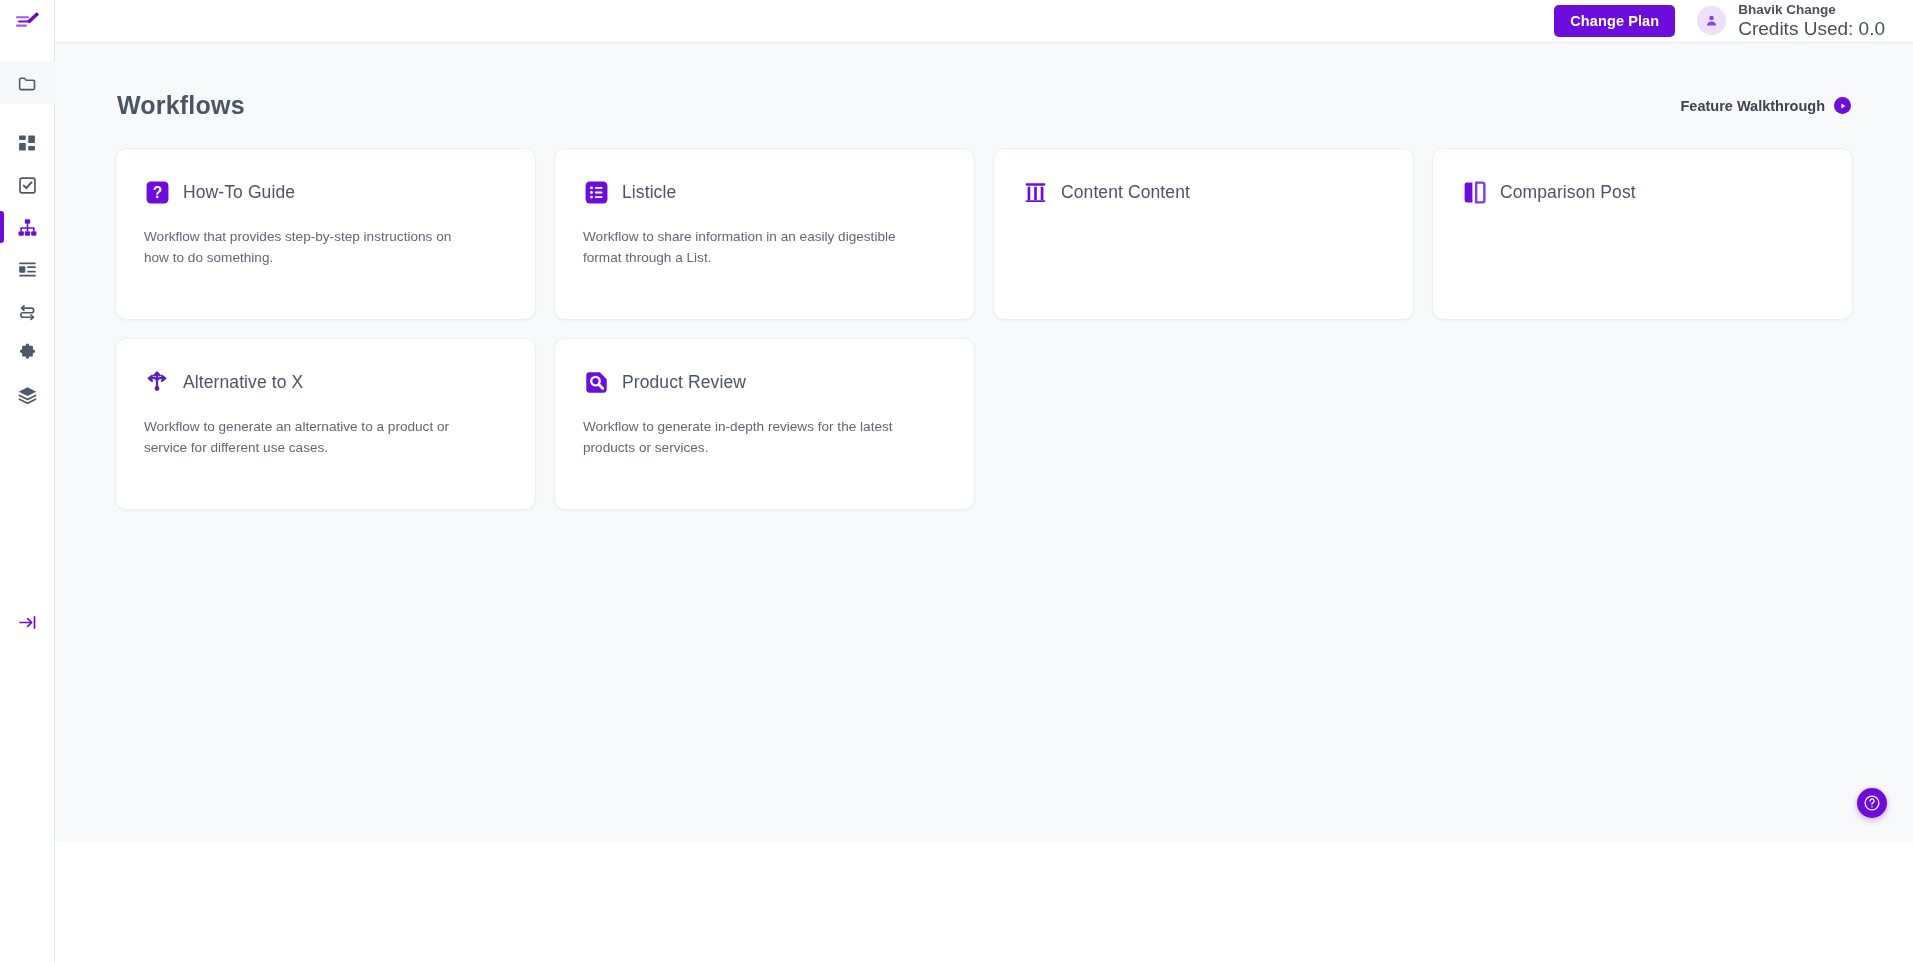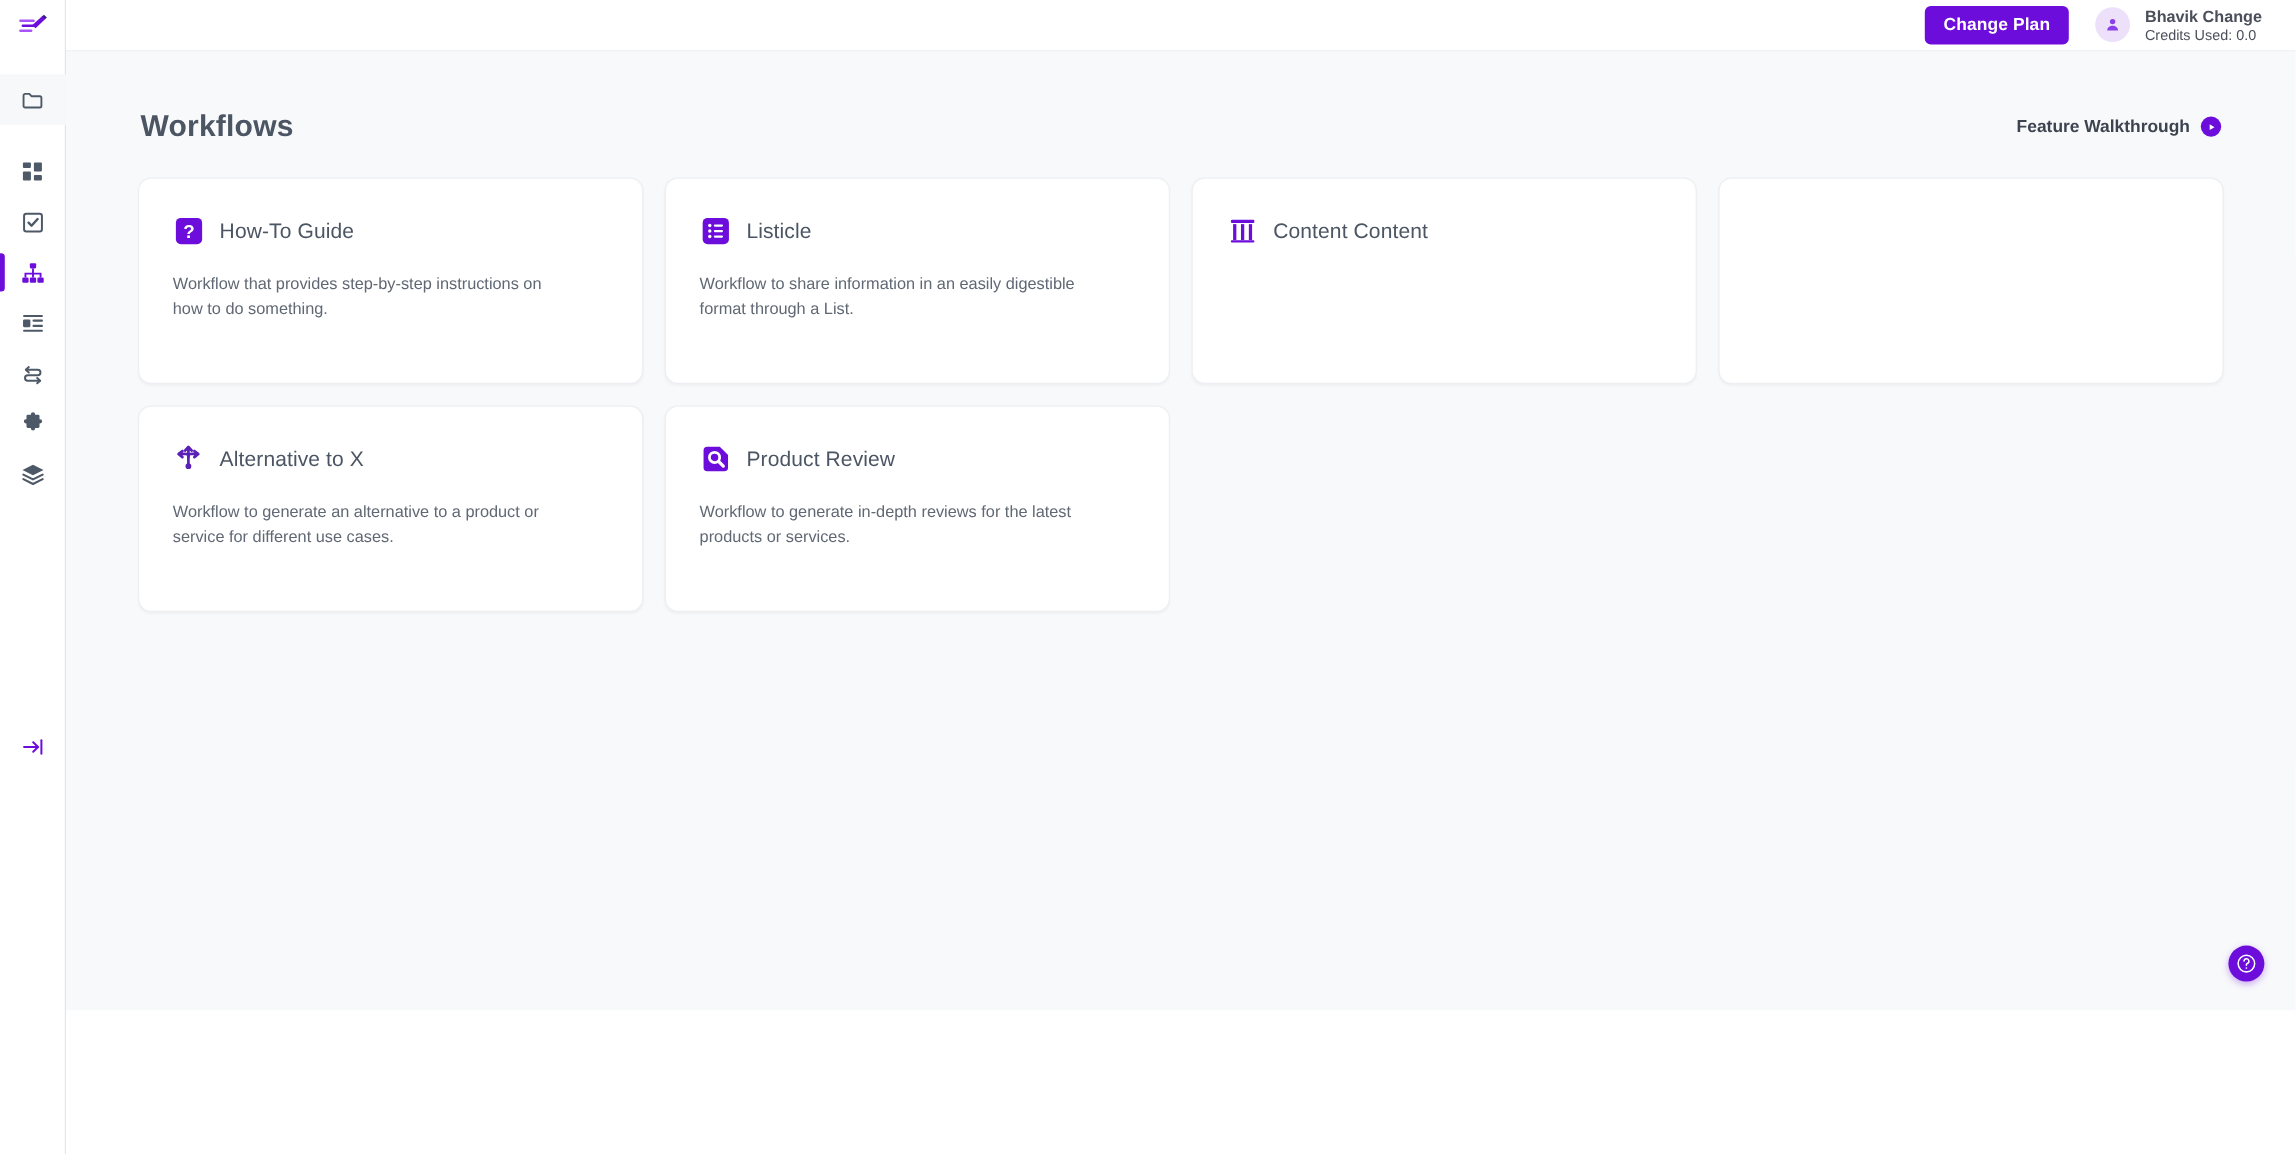--- a/index.html
+++ b/index.html
@@ -67,21 +67,21 @@
     cursor: pointer; letter-spacing: .1px;
   }
   .user-block { display: flex; align-items: center; margin-left: 22px; }
   .avatar {
     width: 29px; height: 29px; border-radius: 50%;
     background: #ece0fb;
     display: flex; align-items: center; justify-content: center;
   }
   .user-text { margin-left: 12px; line-height: 1.18; }
   .user-name { font-size: 13.5px; font-weight: bold; color: #4a4f5a; }
-  .user-credits { font-size: 12px; color: #4a4f5a; }
+  .user-credits { font-size: 19px; color: #4a4f5a; }
 
   .content {
     flex: 1;
     background: #f8f9fb;
     border-top: 0;
     overflow: hidden;
     padding: 48px 60px 0 60px;
     position: relative;
   }
   .content-inner { max-width: 1740px; }
@@ -304,20 +304,29 @@
                   <rect x="10.7" y="6.5" width="2.6" height="12.8" fill="#6d0ddb"></rect>
                   <rect x="17" y="6.5" width="2.6" height="12.8" fill="#6d0ddb"></rect>
                   <rect x="2.6" y="19.4" width="18.8" height="1.8" rx=".8" fill="#6d0ddb"></rect>
                 </svg>
               </span>
               <span class="card-title">Content Content</span>
             </div>
           </div>
 
           <div class="card">
+            <div class="card-head">
+              <span class="card-icon">
+                <svg width="25" height="25" viewBox="0 0 24 24">
+                  <path d="M2.5 4.5 A2 2 0 0 1 4.5 2.5 H10 V21.5 H4.5 A2 2 0 0 1 2.5 19.5 Z" fill="#6d0ddb"></path>
+                  <path d="M13.6 2.5 H19.5 A2 2 0 0 1 21.5 4.5 V19.5 A2 2 0 0 1 19.5 21.5 H13.6 Z" fill="none" stroke="#7c3aed" stroke-width="2.3" stroke-linejoin="round"></path>
+                </svg>
+              </span>
+              <span class="card-title">Comparison Post</span>
+            </div>
           </div>
 
           <div class="card">
             <div class="card-head">
               <span class="card-icon">
                 <svg width="26" height="26" viewBox="0 0 24 24" fill="none" stroke="#5b21b6" stroke-width="2.1" stroke-linecap="round" stroke-linejoin="round">
                   <circle cx="12" cy="18" r="2.2" fill="#5b21b6" stroke="none"></circle>
                   <path d="M12 16 V11 M12 11 C12 7.5 9 8.6 5.2 8.6 M12 11 C12 7.5 15 8.6 18.8 8.6" stroke="#5b21b6"></path>
                   <path d="M12 11 V3.6"></path>
                   <path d="M9.4 6 L12 3.2 L14.6 6" fill="#5b21b6"></path>

